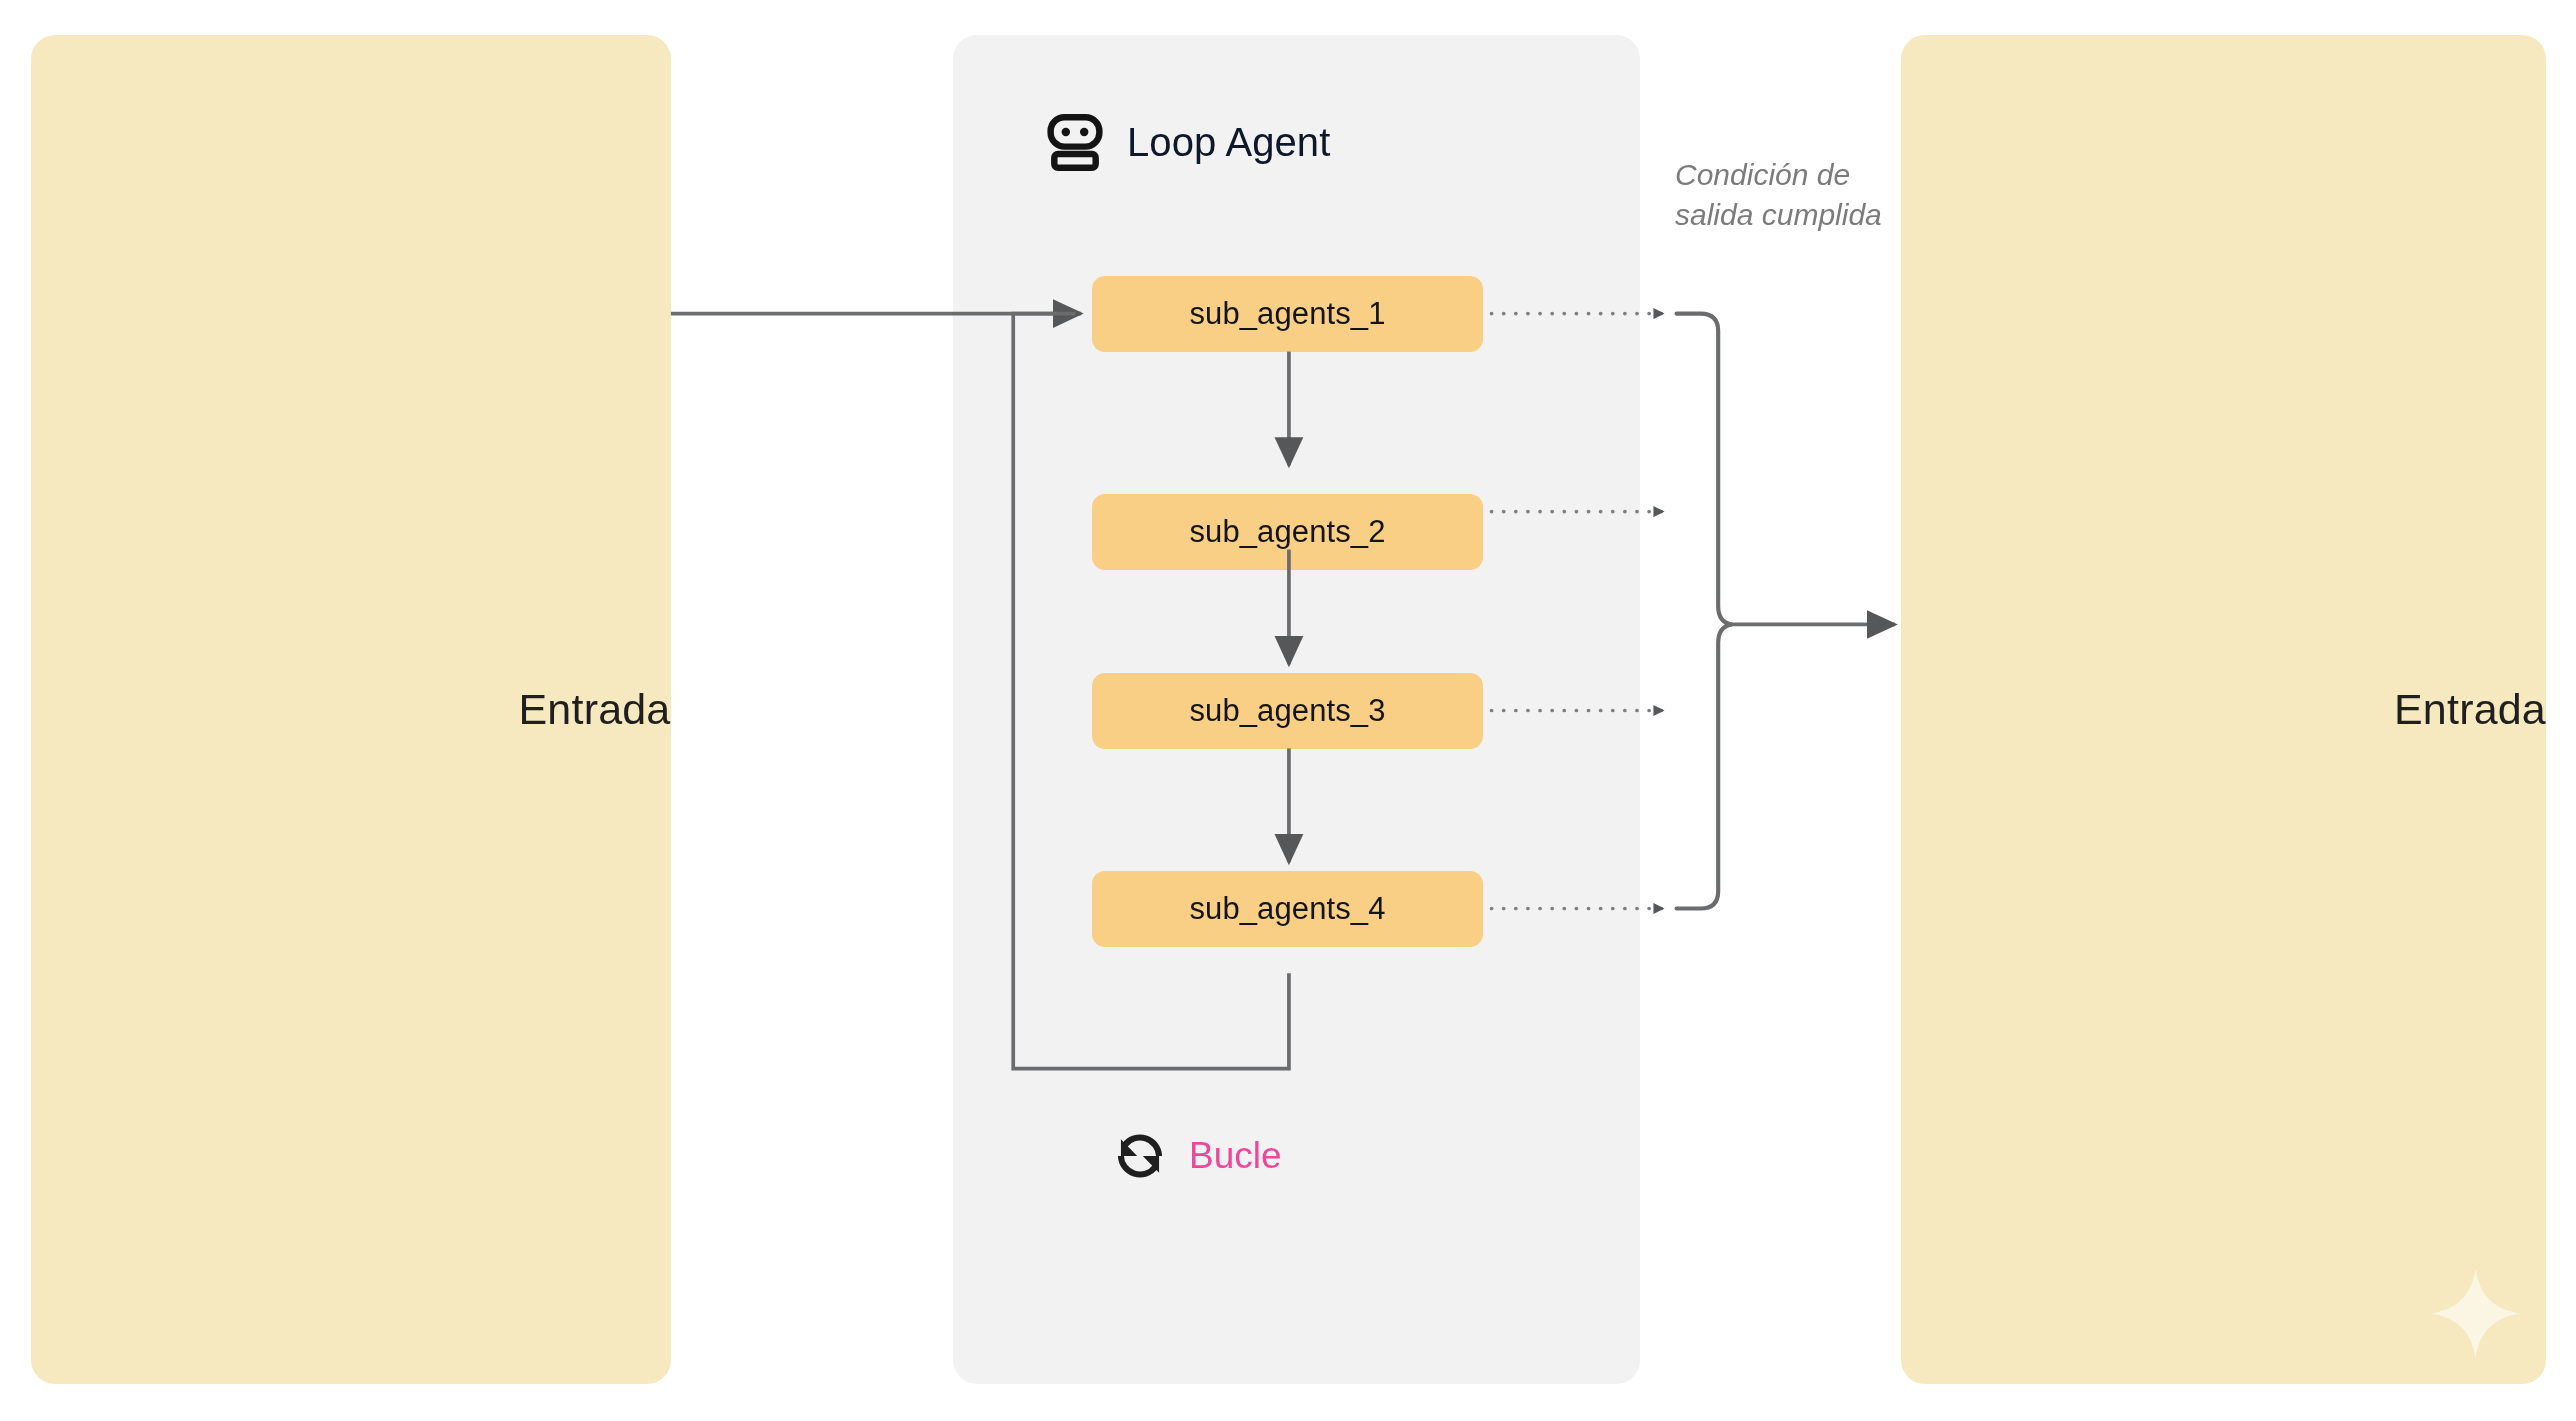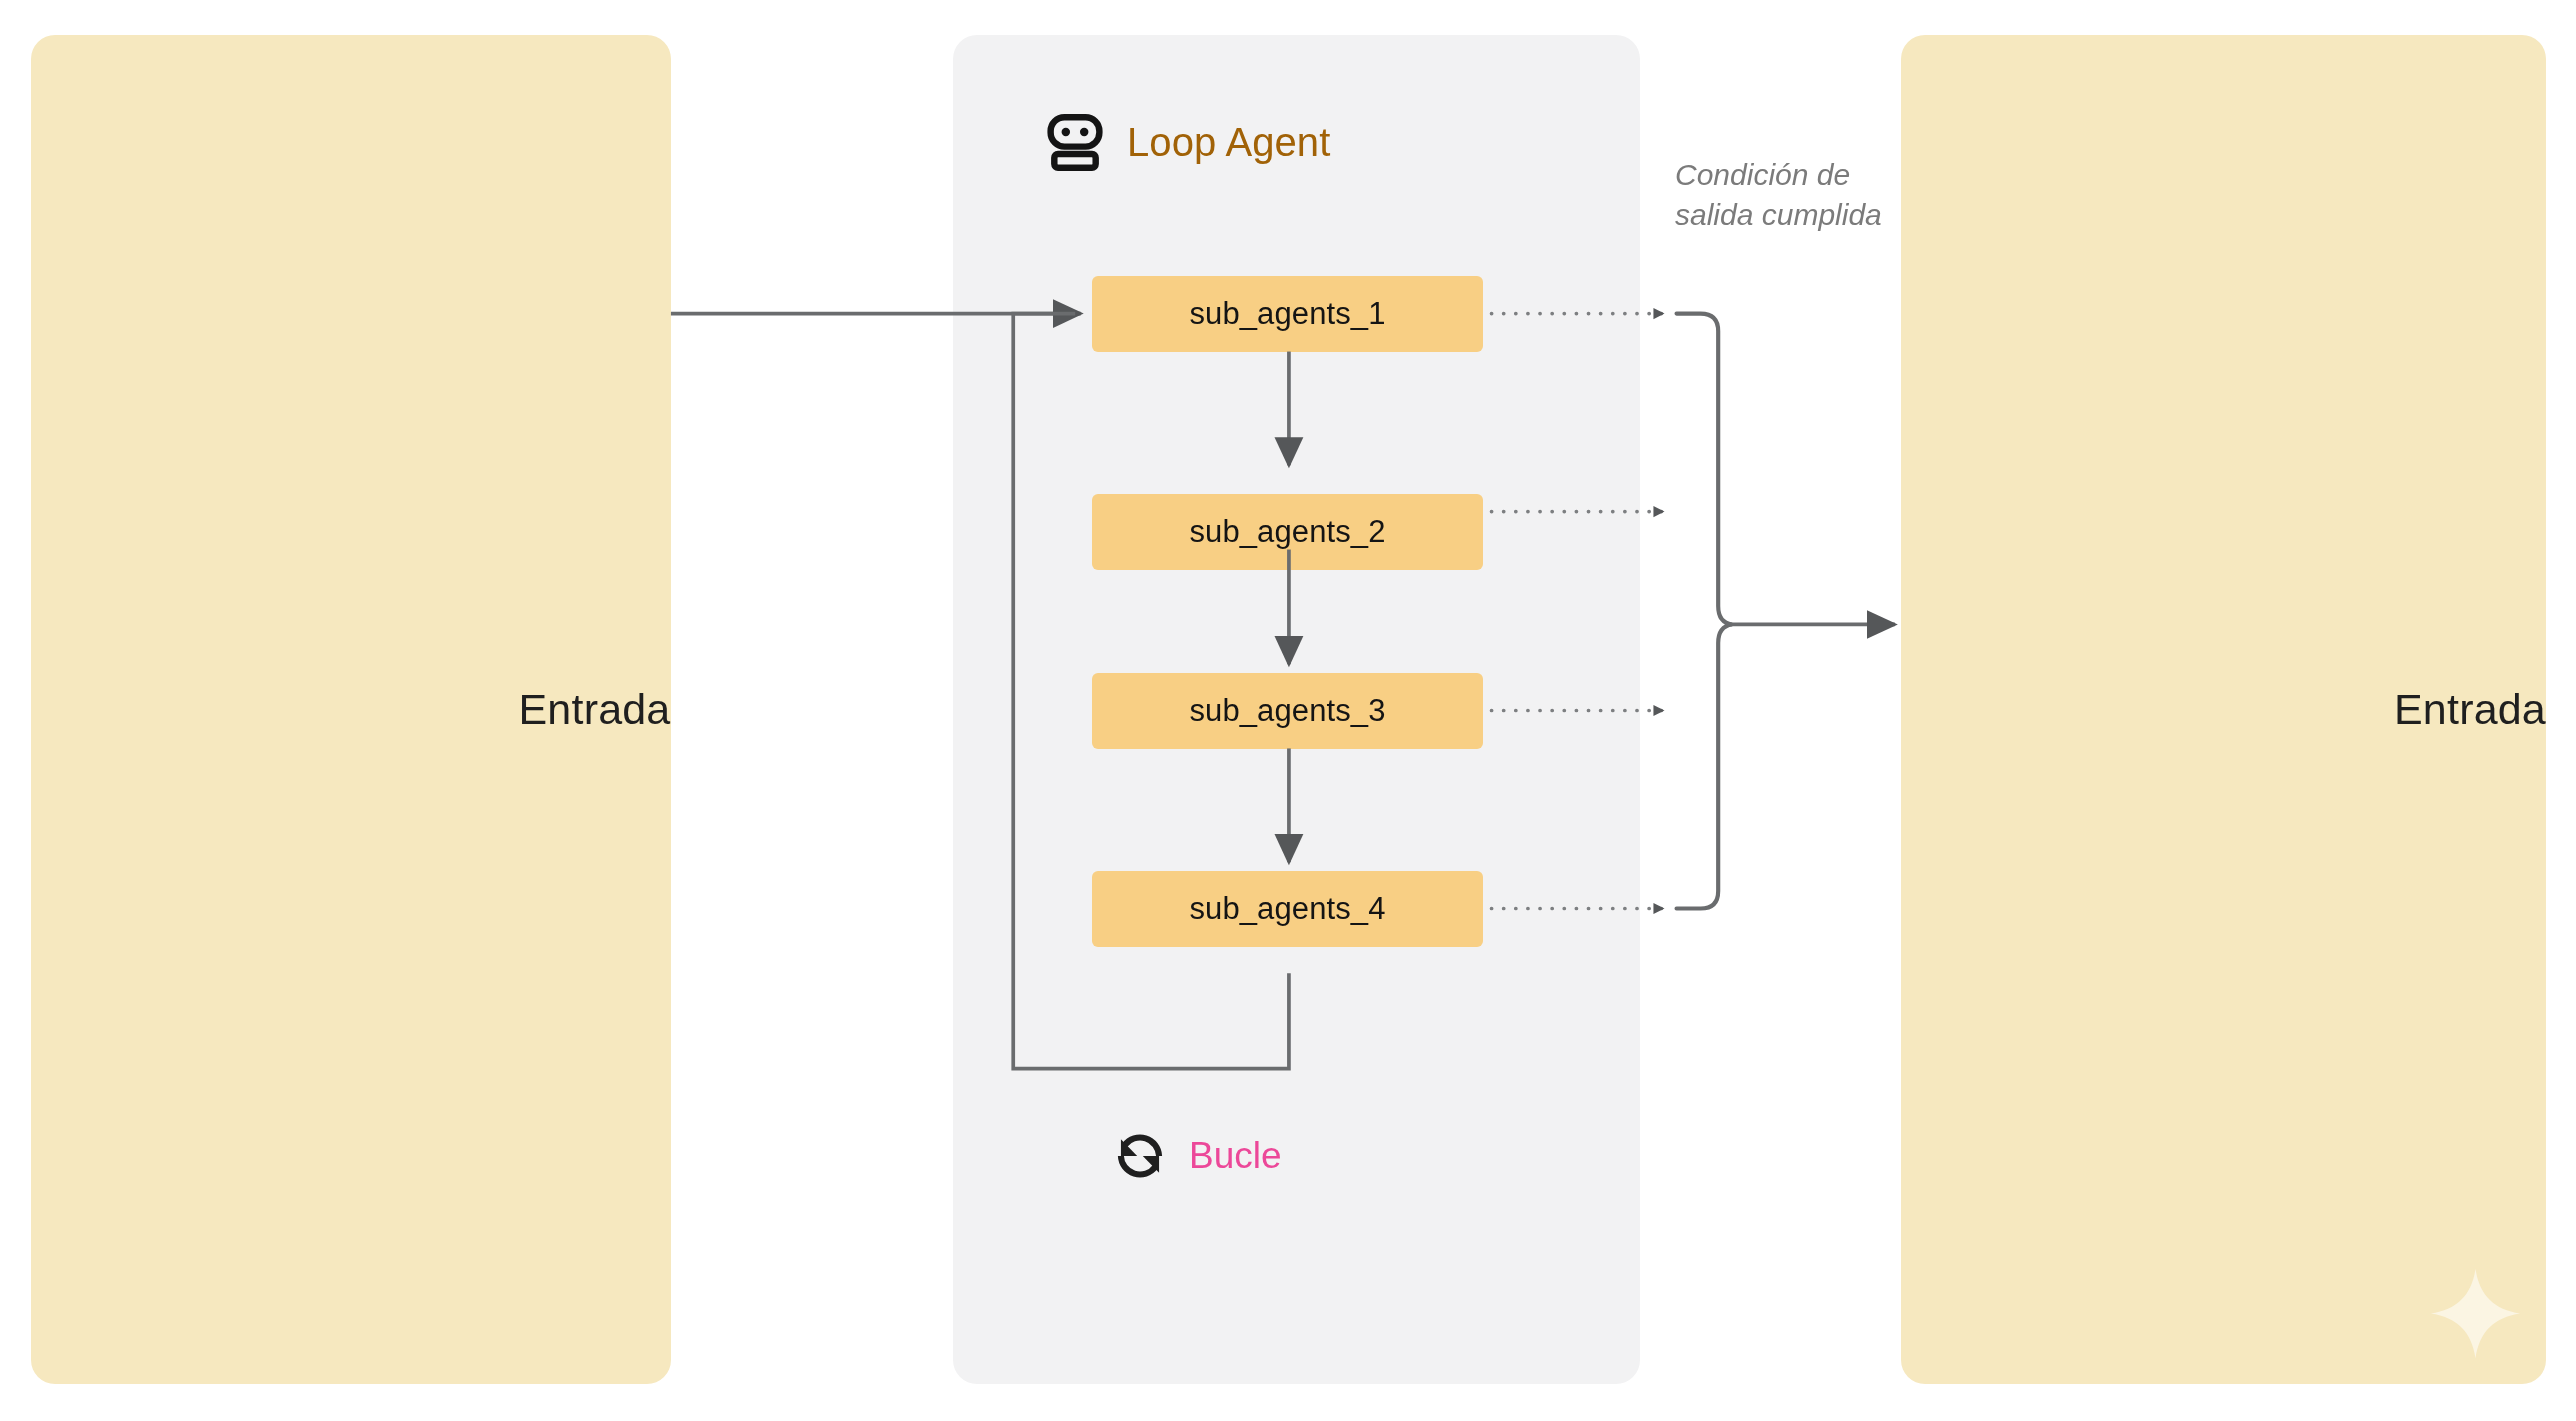--- a/index.html
+++ b/index.html
@@ -50,33 +50,33 @@
   
   #loop-header {
     position:absolute;
     left:1047px; top:109px;
     height:67px;
     display:flex; align-items:center; gap:24px;
   }
   #robot-icon { width:56px; height:57px; display:block; }
   #loop-title {
     font-size:40px;
-    color:#a16207;
+    color:#0f172a;
     letter-spacing:0.1px;
     white-space:nowrap;
   }
 
   
   .agent-box {
     position:absolute;
     left:1092px;
     width:391px;
     height:76px;
     background:#f8cf84;
-    border-radius:6px;
+    border-radius:13px;
     display:flex; align-items:center; justify-content:center;
   }
   .agent-label {
     font-size:31px;
     color:#141414;
     letter-spacing:0.1px;
     white-space:nowrap;
   }
   #agent-0 { top:276px; }
   #agent-1 { top:494px; }

